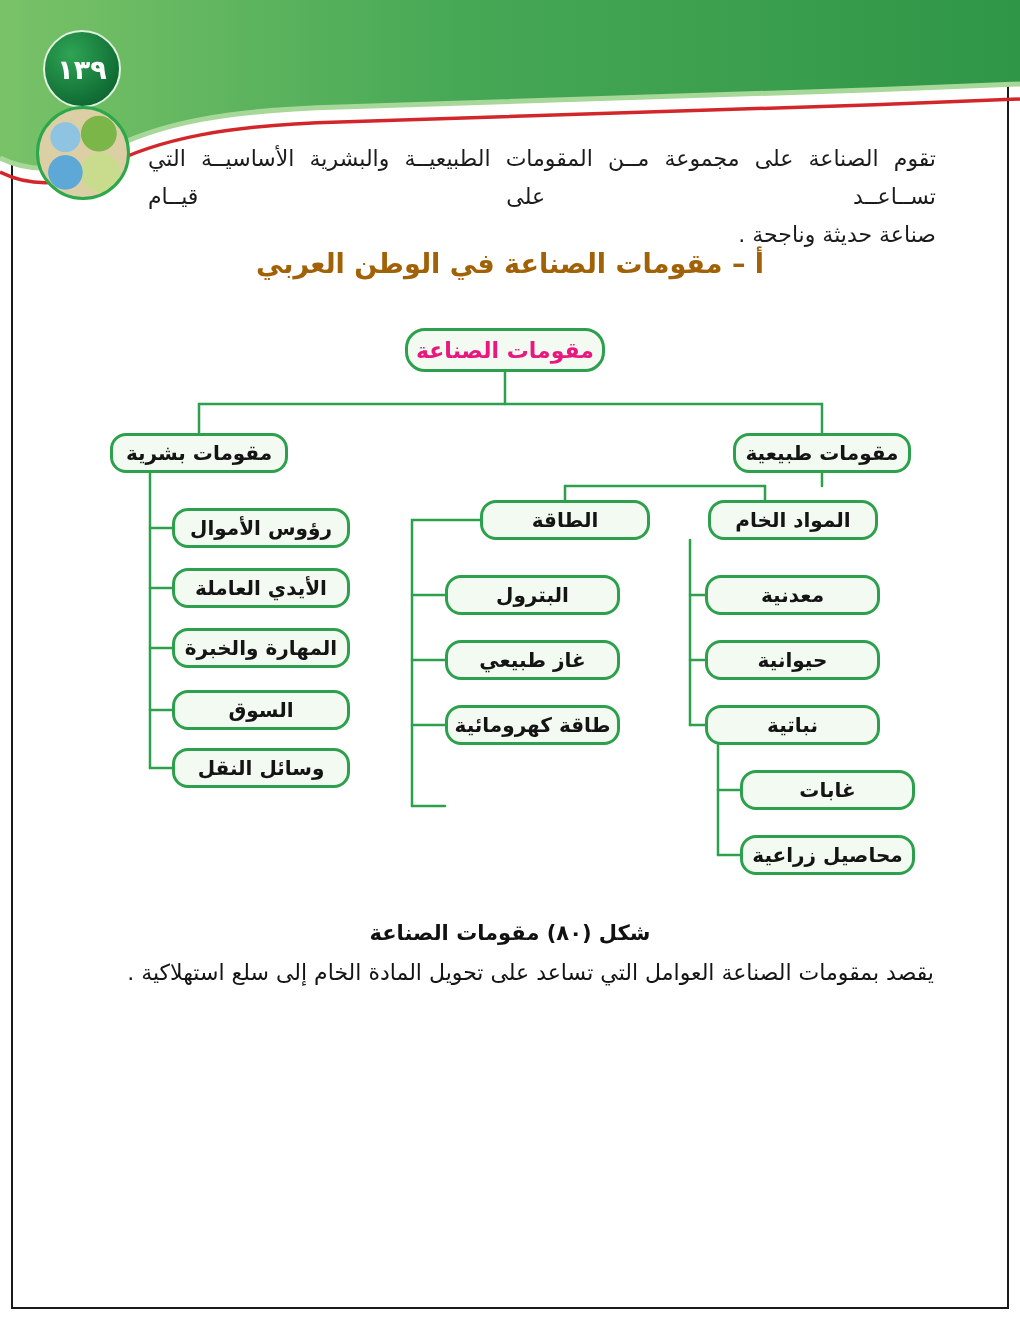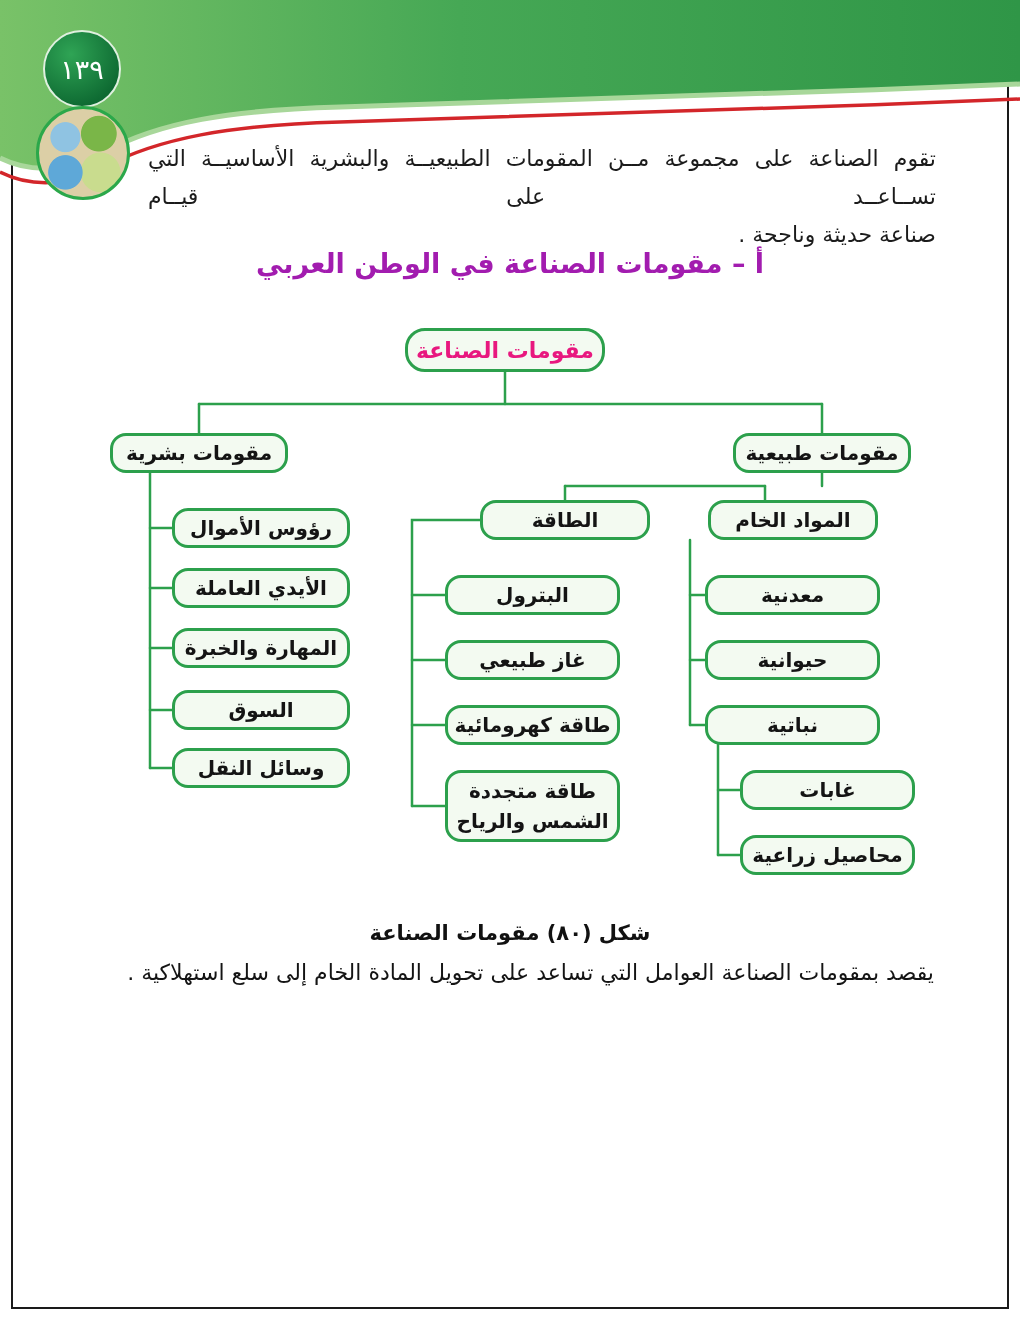--- a/index.html
+++ b/index.html
@@ -14,42 +14,42 @@
     position: absolute; left: 11px; top: 11px; right: 11px; bottom: 11px;
     border: 2px solid #1a1a1a; z-index: 1;
   }
   .header-svg { position: absolute; top: 0; left: 0; z-index: 2; }
   .page-badge {
     position: absolute; left: 43px; top: 30px; width: 74px; height: 74px;
     border-radius: 50%;
     background: radial-gradient(circle at 35% 30%, #2fa455, #0e6a32 75%);
     border: 2px solid #dff0df;
     color: #fff; display: flex; align-items: center; justify-content: center;
-    font-size: 27px; font-weight: normal; z-index: 4;
+    font-size: 27px; font-weight: bold; z-index: 4;
   }
   .map-photo {
     position: absolute; left: 36px; top: 106px; width: 88px; height: 88px;
     border-radius: 50%; border: 3px solid #2ba84a; z-index: 4;
     background:
       radial-gradient(circle at 68% 28%, #7ab648 0 20%, rgba(0,0,0,0) 21%),
       radial-gradient(circle at 30% 32%, #8fc3e2 0 17%, rgba(0,0,0,0) 18%),
       radial-gradient(circle at 30% 72%, #5ea8d8 0 19%, rgba(0,0,0,0) 20%),
       radial-gradient(circle at 70% 72%, #c9dc8e 0 22%, rgba(0,0,0,0) 23%),
       #dccfa6;
   }
   .intro {
     position: absolute; left: 148px; right: 84px; top: 140px;
     direction: rtl; color: #1b1b1b; font-size: 22px; line-height: 38px;
     font-weight: 500; z-index: 3;
   }
   .intro-line1 { text-align: justify; text-align-last: justify; }
   .intro-line2 { text-align: right; }
   .heading {
     position: absolute; top: 248px; left: 0; width: 100%;
-    text-align: center; color: #a21caf; font-size: 27px; font-weight: bold;
+    text-align: center; color: #a16207; font-size: 27px; font-weight: bold;
     direction: rtl; z-index: 3;
   }
   .diagram { position: absolute; left: 0; top: 318px; width: 1020px; height: 575px; z-index: 3; }
   .diagram svg { position: absolute; left: 0; top: 0; }
   .dbox {
     position: absolute; border: 3px solid #2ca04c; border-radius: 16px;
     background: #f3faf1; display: flex; flex-direction: column;
     align-items: center; justify-content: center;
     font-weight: bold; font-size: 20px; color: #141414;
     direction: rtl; text-align: center; line-height: 1.5;
@@ -140,24 +140,20 @@
   <div class="dbox" style="left:172px;top:310px;width:178px;height:40px">المهارة والخبرة</div>
   <div class="dbox" style="left:172px;top:372px;width:178px;height:40px">السوق</div>
   <div class="dbox" style="left:172px;top:430px;width:178px;height:40px">وسائل النقل</div>
 
   <div class="dbox" style="left:480px;top:182px;width:170px;height:40px">الطاقة</div>
   <div class="dbox" style="left:708px;top:182px;width:170px;height:40px">المواد الخام</div>
 
   <div class="dbox" style="left:445px;top:257px;width:175px;height:40px">البترول</div>
   <div class="dbox" style="left:445px;top:322px;width:175px;height:40px">غاز طبيعي</div>
   <div class="dbox" style="left:445px;top:387px;width:175px;height:40px">طاقة كهرومائية</div>
-  <div class="dbox" style="left:445px;top:452px;width:175px;height:72px">
-    <span>طاقة متجددة</span>
-    <span>الشمس والرياح</span>
-  </div>
 
   <div class="dbox" style="left:705px;top:257px;width:175px;height:40px">معدنية</div>
   <div class="dbox" style="left:705px;top:322px;width:175px;height:40px">حيوانية</div>
   <div class="dbox" style="left:705px;top:387px;width:175px;height:40px">نباتية</div>
 
   <div class="dbox" style="left:740px;top:452px;width:175px;height:40px">غابات</div>
   <div class="dbox" style="left:740px;top:517px;width:175px;height:40px">محاصيل زراعية</div>
 </div>
 
 <div class="caption">شكل (٨٠) مقومات الصناعة</div>

